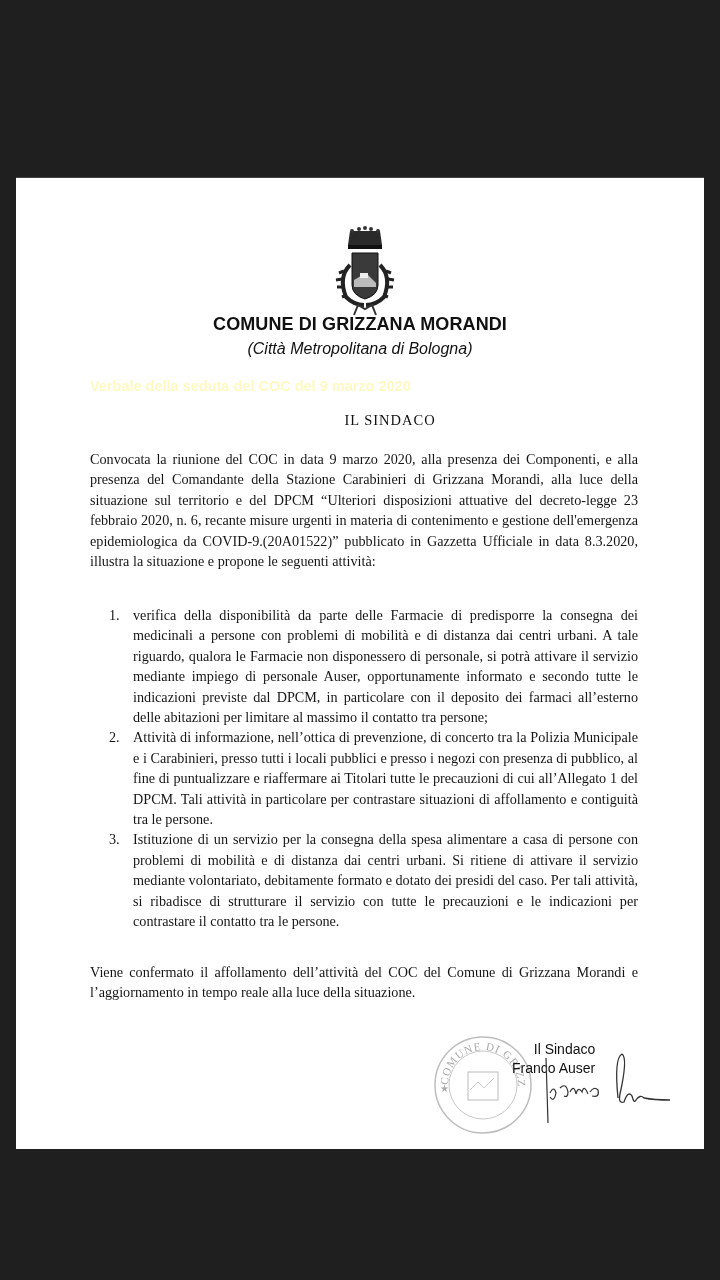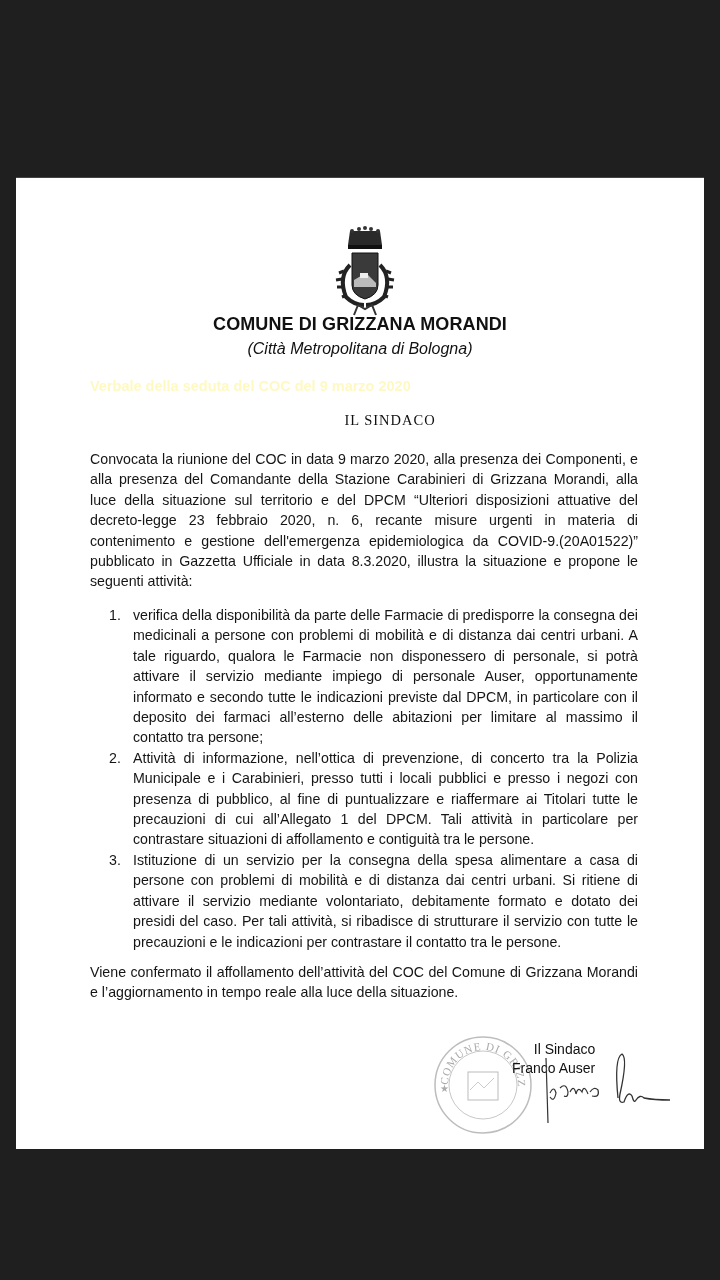--- a/index.html
+++ b/index.html
@@ -65,21 +65,21 @@
       top: 412px;
       text-align: center;
       font-family: "Liberation Serif", serif;
       font-size: 14.5px;
       letter-spacing: 1px;
       color: #111;
       padding-left: 60px;
       box-sizing: border-box;
     }
     .body-text {
-      font-family: Liberation Sans, sans-serif;
+      font-family: Liberation Serif, serif;
       font-size: 14.2px;
       line-height: 20.4px;
       color: #151515;
       text-align: justify;
     }
     .intro {
       position: absolute;
       left: 90px;
       top: 449px;
       width: 548px;

